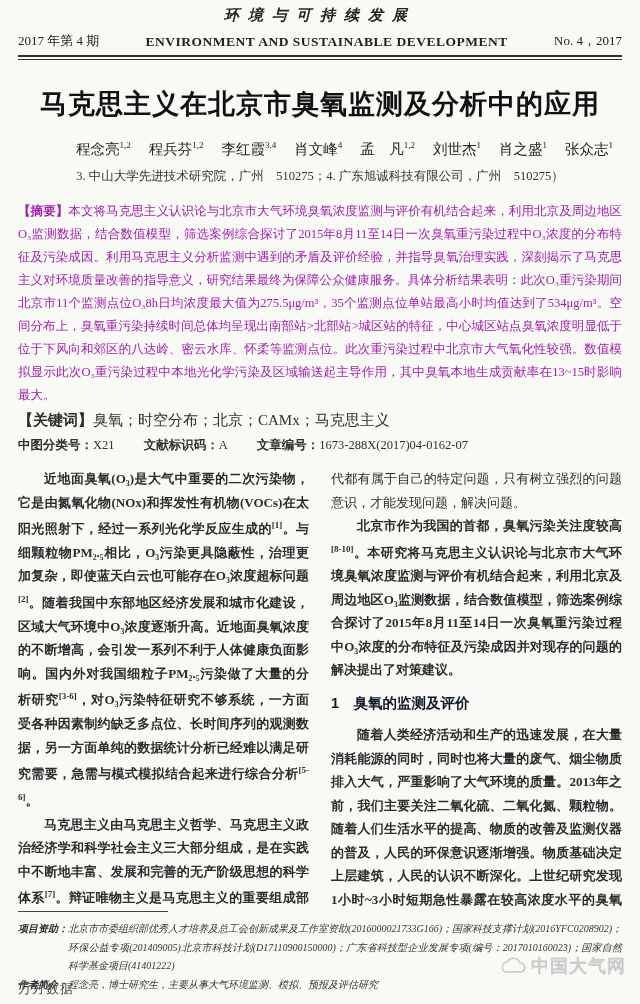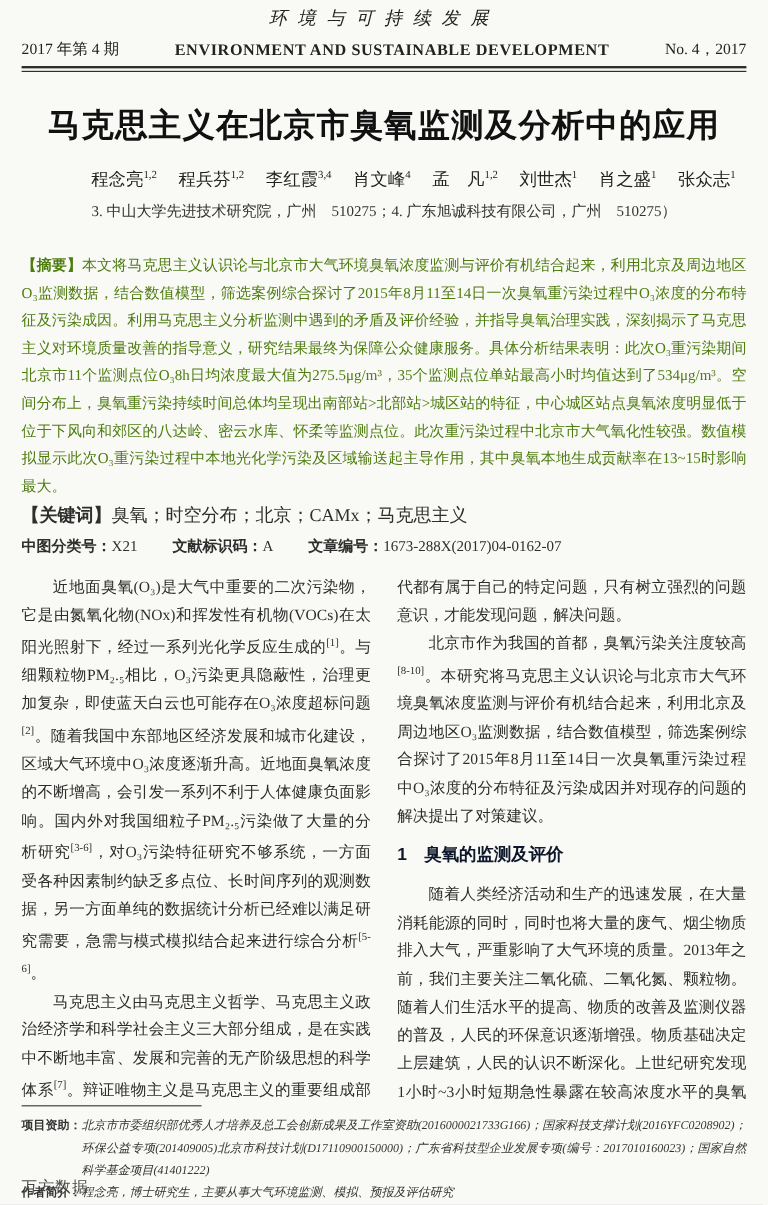--- a/index.html
+++ b/index.html
@@ -11,21 +11,21 @@
     color:#2e2e2e;
     font-family:"Liberation Serif","DejaVu Serif",serif;
     box-sizing:border-box;
     padding:6px 18px 0 18px;
     overflow:hidden;
   }
   
   .journal-cn{
     text-align:center;
     font-family:"Liberation Serif","DejaVu Serif",serif;
-    font-weight:400;font-style:italic;
+    font-weight:700;font-style:italic;
     font-size:15px;letter-spacing:9px;
     color:#222;
   }
   .header-row{
     display:flex;align-items:flex-end;justify-content:space-between;
     margin-top:7px;font-size:13px;color:#222;
   }
   .header-row .en{
     font-family:"Liberation Serif",serif;font-weight:700;
     font-size:13.5px;letter-spacing:.5px;
@@ -36,51 +36,51 @@
     margin-top:26px;text-align:center;
     font-family:"Liberation Sans","DejaVu Sans",sans-serif;
     font-weight:700;font-size:27px;letter-spacing:1px;color:#111;
   }
   .authors{margin-top:16px;text-align:right;font-size:14.5px;color:#222;}
   .authors .author{margin:0 9px;white-space:nowrap;}
   .authors sup{font-size:9px;}
   .affils{margin-top:8px;text-align:center;font-size:12.5px;line-height:19px;color:#333;}
   
   .abstract{
-    margin-top:24px;font-size:12.5px;line-height:23px;
-    text-align:justify;color:#4d7c0f;
+    margin-top:14px;font-size:12.5px;line-height:23px;
+    text-align:justify;color:#a21caf;
   }
   .abstract .lbl,.kw .lbl{
     font-family:"Liberation Sans","DejaVu Sans",sans-serif;font-weight:700;
   }
   .kw{margin-top:1px;font-size:15px;line-height:23px;}
   .clc{margin-top:2px;font-size:12.5px;line-height:23px;}
   .clc b{font-family:Liberation Serif, serif;font-weight:700;}
   .clc .item{margin-right:26px;}
   
   .columns{
     display:flex;gap:22px;margin-top:10px;
     height:442px;overflow:hidden;
   }
   .col{flex:1;font-size:13px;line-height:23.5px;text-align:justify;color:#2c2c2c;}
   .col p{margin:0;}
-  .col p.indent{text-indent:2em;}
+  .col p.indent{text-indent:2em;font-weight:bold;}
   .col sup{font-size:9px;}
   .col h2{
     margin:10px 0 8px 0;
     font-family:"Liberation Sans","DejaVu Sans",sans-serif;
     font-weight:700;font-size:14.5px;color:#0f172a;
   }
   
   .fn-divider{width:150px;border-top:1.5px solid #444;margin:2px 0 8px 0;}
   .footnotes{font-size:10px;line-height:18.5px;color:#333;}
   .fn{display:flex;}
   .fn-label{
     flex:none;font-family:"Liberation Sans","DejaVu Sans",sans-serif;
-    font-weight:700;white-space:nowrap;
+    font-weight:700;white-space:nowrap;font-style:italic;
   }
   .fn-text{flex:1;font-style:italic;text-align:justify;}
   
   .wanfang{
     position:absolute;left:18px;bottom:6px;
     font-size:13px;color:#4a4a4a;letter-spacing:1px;
   }
   .brand{
     position:absolute;right:14px;bottom:26px;
     display:flex;align-items:center;gap:2px;
@@ -139,14 +139,22 @@
         <span class="fn-label">项目资助：</span>
         <span class="fn-text">北京市市委组织部优秀人才培养及总工会创新成果及工作室资助(2016000021733G166)；国家科技支撑计划(2016YFC0208902)；环保公益专项(201409005)北京市科技计划(D17110900150000)；广东省科技型企业发展专项(编号：2017010160023)；国家自然科学基金项目(41401222)</span>
       </div>
       <div class="fn">
         <span class="fn-label">作者简介：</span>
         <span class="fn-text">程念亮，博士研究生，主要从事大气环境监测、模拟、预报及评估研究</span>
       </div>
     </div>
 
   <div class="wanfang">万方数据</div>
+  <div class="brand">
+    <span>
+      <svg width="30" height="20" viewBox="0 0 30 20">
+        <path d="M7 16 a5 5 0 0 1 1-9.8 A7 7 0 0 1 21 7 a4.5 4.5 0 0 1 2 8.6 Z" fill="none" stroke="#cbcbcb" stroke-width="1.6"></path>
+      </svg>
+    </span>
+    <span>中国大气网</span>
+  </div>
 
 </div>
 
 </body></html>

